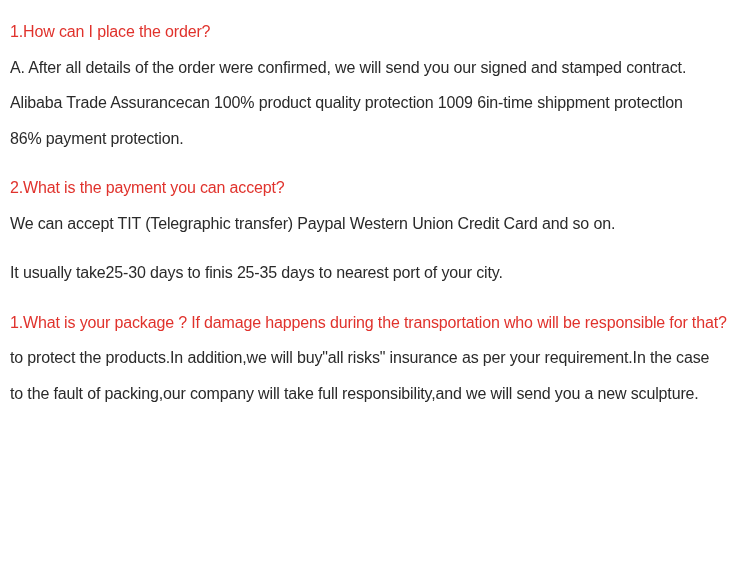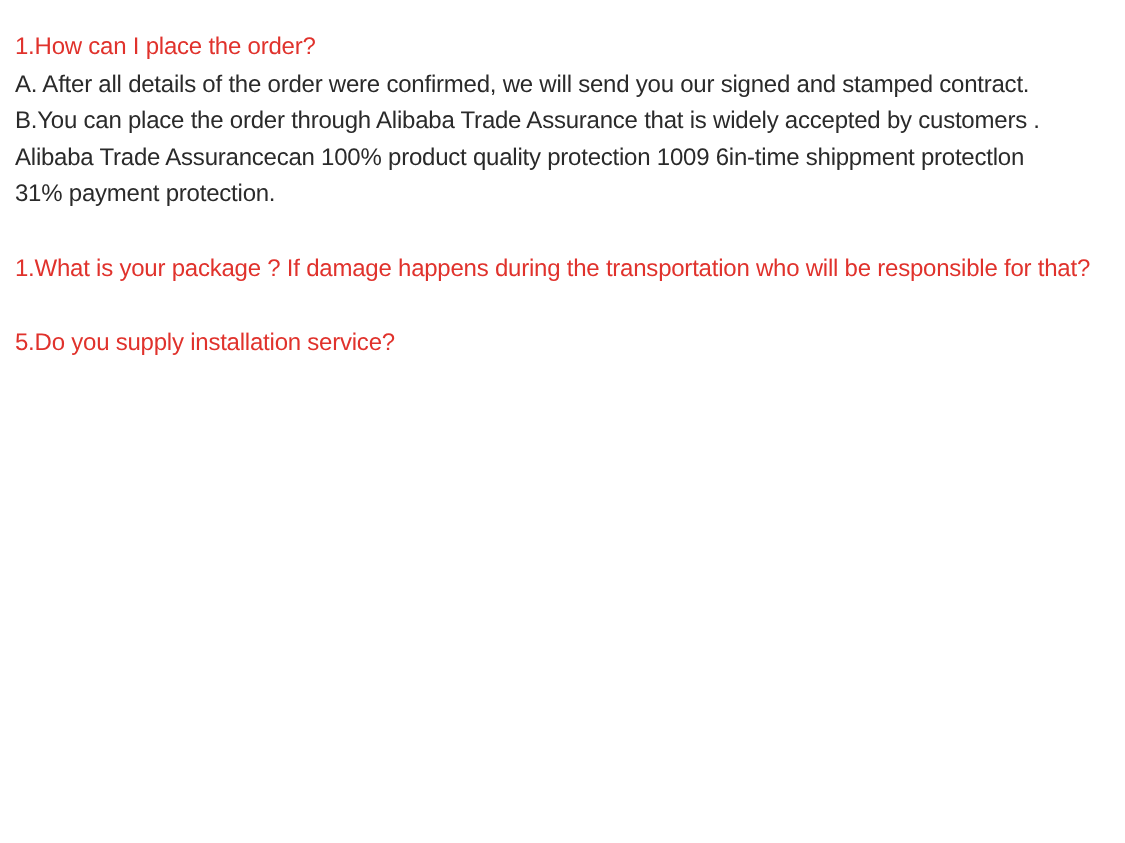--- a/index.html
+++ b/index.html
@@ -24,44 +24,54 @@
     margin: 0 0 25px 0;
   }
   .question {
     color: var(--question-color, #e0322c);
     line-height: 24.5px;
     white-space: nowrap;
   }
   .answer-line {
     line-height: 24.5px;
     white-space: nowrap;
+    margin-top: 11px;
   }
 </style>
 </head>
 <body>
 
 <div class="page" style="--question-color: #e0322c; --answer-color: #2a2a2a; background: rgb(255, 255, 255);">
   <div>
   <section class="faq-item">
     <div class="question">1.How can I place the order?</div>
     <div class="answer">
           <div class="answer-line">A. After all details of the order were confirmed, we will send you our signed and stamped contract.</div>
-          <div class="answer-line">B.You can place the order through Alibaba Trade Assurance that is widely accepted by customers .</div>
           <div class="answer-line">Alibaba Trade Assurancecan 100% product quality protection 1009 6in-time shippment protectlon</div>
-          <div class="answer-line">31% payment protection.</div>
+          <div class="answer-line">86% payment protection.</div>
         </div>
   </section>
 
+  <section class="faq-item">
+    <div class="question">2.What is the payment you can accept?</div>
+    <div class="answer">
+          <div class="answer-line">We can accept TIT (Telegraphic transfer) Paypal Western Union Credit Card and so on.</div>
+        </div>
+  </section>
 
   <section class="faq-item">
+    <div class="answer">
+          <div class="answer-line">It usually take25-30 days to finis 25-35 days to nearest port of your city.</div>
+        </div>
   </section>
 
   <section class="faq-item">
     <div class="question">1.What is your package ? If damage happens during the transportation who will be responsible for that?</div>
     <div class="answer">
+          <div class="answer-line">to protect the products.In addition,we will buy"all risks" insurance as per your requirement.In the case</div>
+          <div class="answer-line">to the fault of packing,our company will take full responsibility,and we will send you a new sculpture.</div>
         </div>
   </section>
 
   <section class="faq-item">
-    <div class="question">5.Do you supply installation service?</div>
   </section>
 </div>
 </div>
 
 </body></html>

